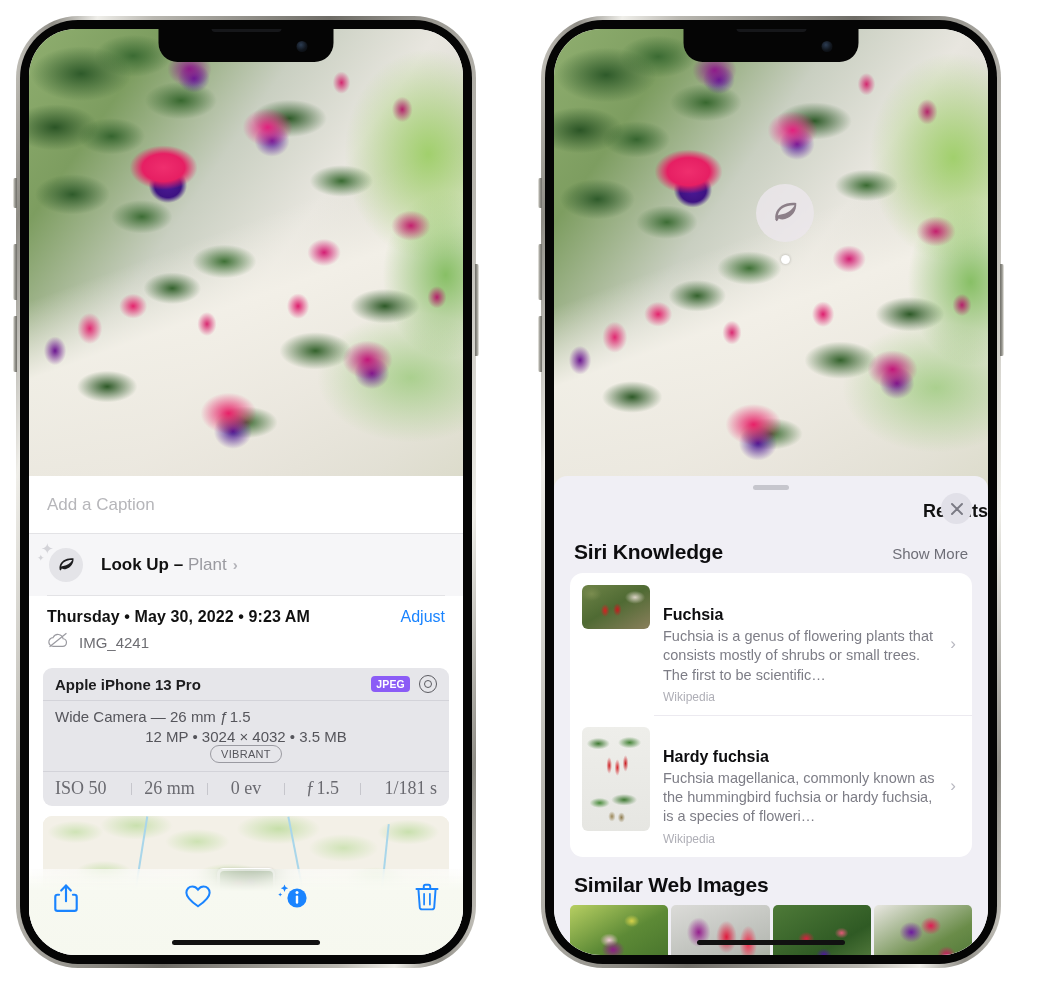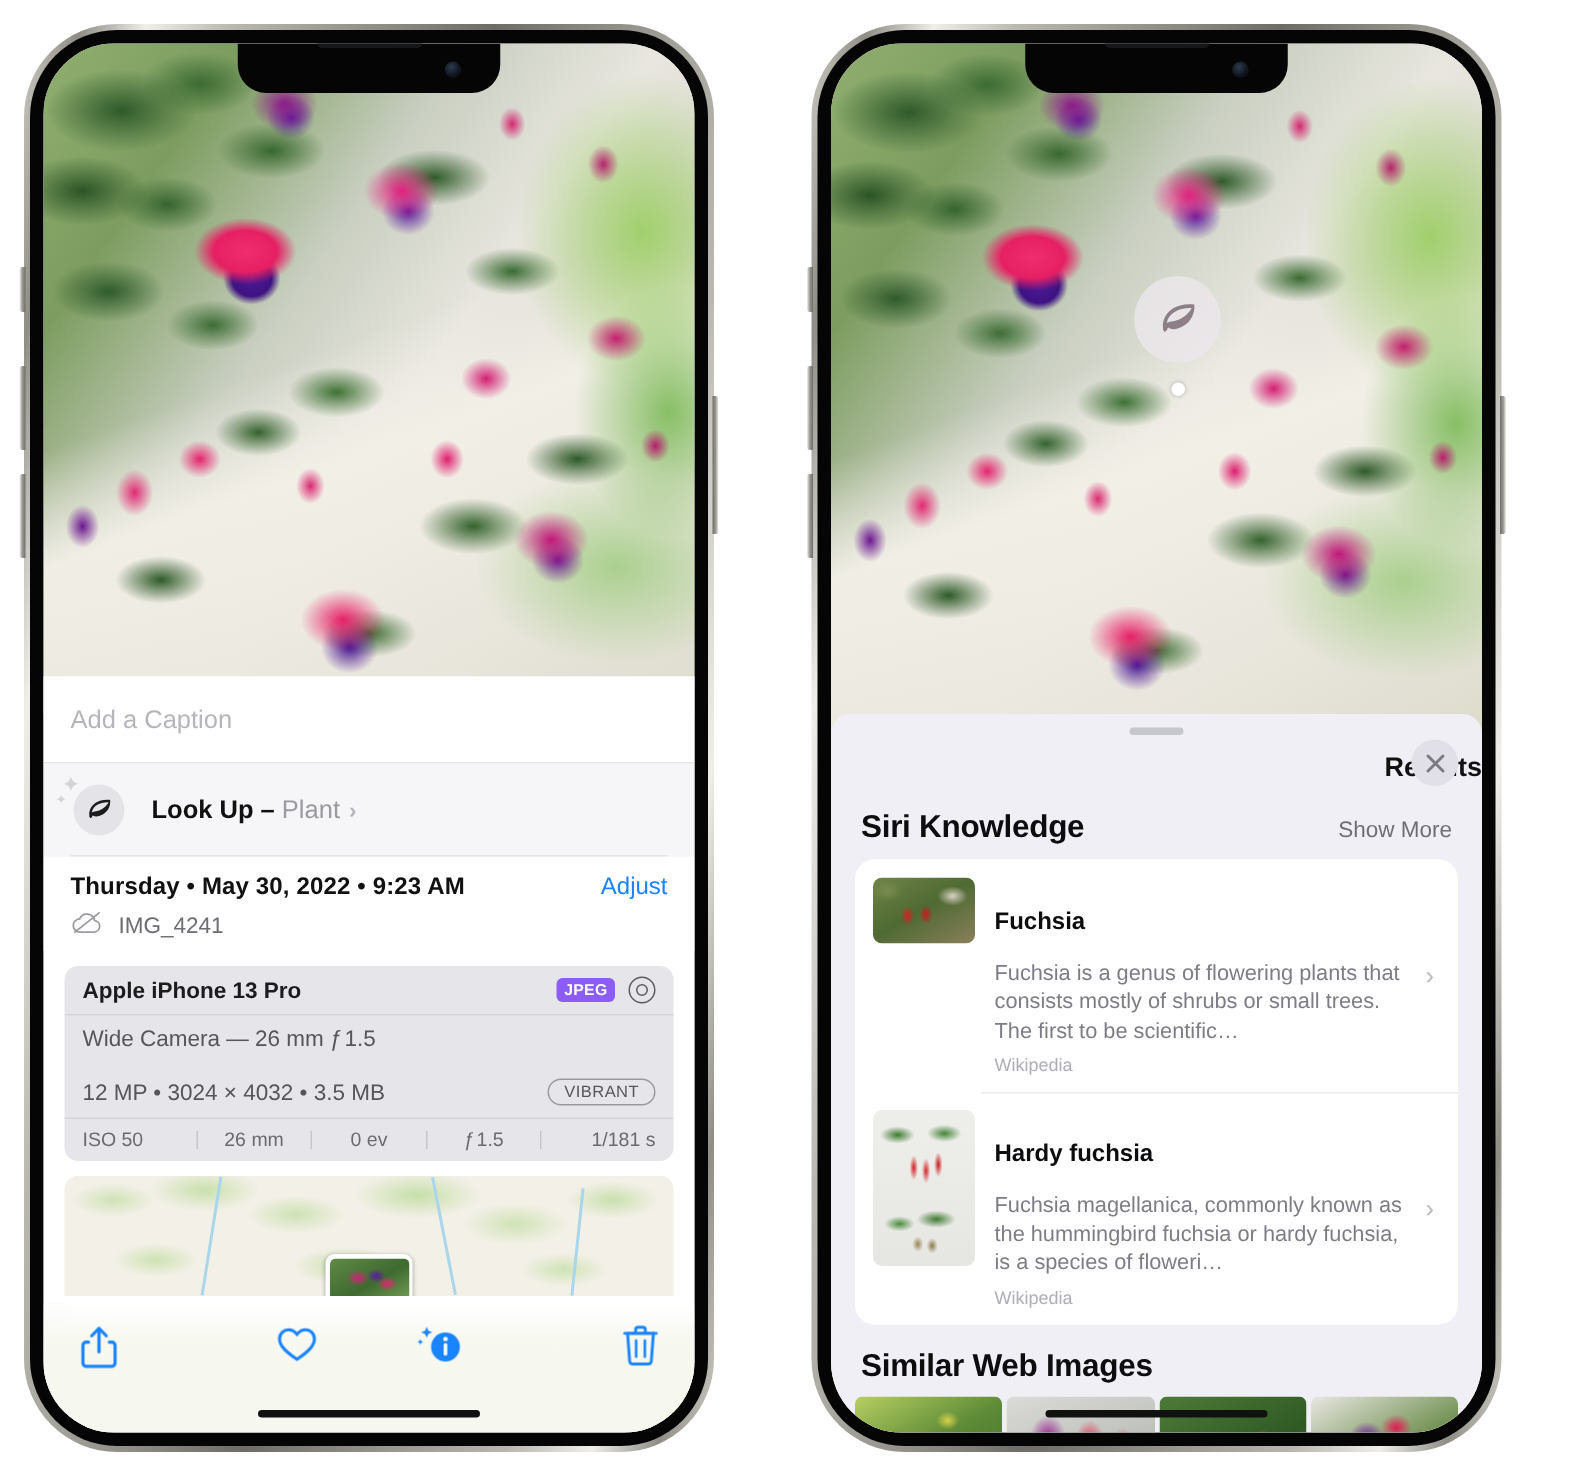--- a/index.html
+++ b/index.html
@@ -164,26 +164,26 @@
               padding: 7px 12px; border-bottom:1px solid #d3d3d9; }
   .cam-model { font-size:15px; font-weight:700; color:#1c1c1e; }
   .cam-head-right { display:flex; align-items:center; gap:9px; }
   .jpeg-tag { background:#8b5cf6; color:#fff; font-size:10.5px; font-weight:700;
               border-radius:4px; padding:2px 5px; letter-spacing:.2px; }
   .lens-ico { width:18px; height:18px; border-radius:50%; border:1.6px solid #5b5b61;
               display:flex; align-items:center; justify-content:center; }
   .lens-in { width:8px; height:8px; border-radius:50%; border:1.6px solid #5b5b61; }
   .cam-body { padding: 7px 12px 8px; border-bottom:1px solid #d3d3d9; }
   .cam-l1 { font-size:15px; color:#55555b; }
-  .cam-l2row { display:flex; align-items:center; justify-content:space-between; margin-top:18px; }
+  .cam-l2row { display:flex; align-items:center; justify-content:space-between; margin-top:3px;flex-direction:column; }
   .cam-l2 { font-size:15px; color:#55555b; }
   .vibrant { border:1px solid #9a9aa1; border-radius:11px; font-size:11px;
              color:#55555b; padding:2px 10px; letter-spacing:.3px; }
   .exif { display:flex; align-items:center; padding: 6px 12px 7px; }
-  .exif-i { flex:1; text-align:center; font-size:13px; color:#6a6a70; }
+  .exif-i { flex:1; text-align:center; font-size:18px; color:#6a6a70;font-family:Liberation Serif, serif; }
   .exif-i:first-child { text-align:left; }
   .exif-i:last-child { text-align:right; }
   .exif-sep { width:1px; height:12px; background:#c6c6cc; }
 
   .map { margin: 10px 14px 0; height: 80px; border-radius:9px 9px 0 0; overflow:hidden;
          position:relative; background:#f2efe6; }
   .map-paint { position:absolute; inset:0;
     background:
       radial-gradient(ellipse 40px 16px at 8% 20%, #cfe3b6 0%, rgba(207,227,182,0) 70%),
       radial-gradient(ellipse 52px 20px at 23% 12%, #c9e0ae 0%, rgba(201,224,174,0) 70%),
@@ -261,21 +261,21 @@
       radial-gradient(ellipse 16px 8px at 24% 16%, #3f7a33 0%, rgba(63,122,51,0) 72%),
       radial-gradient(ellipse 16px 8px at 70% 15%, #458438 0%, rgba(69,132,56,0) 72%),
       radial-gradient(ellipse 18px 8px at 62% 70%, #3f7a33 0%, rgba(63,122,51,0) 72%),
       radial-gradient(ellipse 14px 7px at 26% 73%, #4a8c3c 0%, rgba(74,140,60,0) 72%),
       radial-gradient(ellipse 5px 7px at 44% 86%, #9a8656 0%, rgba(154,134,86,0) 74%),
       radial-gradient(ellipse 5px 7px at 58% 87%, #8e7b4d 0%, rgba(142,123,77,0) 74%),
       linear-gradient(180deg,#eeeeea,#e6e6e2);
   }
   .ktext { flex:1; padding-left: 13px; padding-right: 8px; }
   .ktitle { font-size:16px; font-weight:700; color:#0d0d0f; line-height:1.25;margin-top:20px; }
-  .kdesc { font-size:14.5px; color:#7d7d86; line-height:1.33; margin-top:15px; }
+  .kdesc { font-size:14.5px; color:#7d7d86; line-height:1.33; margin-top:2px; }
   .ksrc { font-size:12px; color:#aeaeb6; margin-top:5px; }
   .kchev { align-self:center; color:#b8b8c0; font-size:17px; padding-right:4px; }
 
   .simgrid { display:flex; gap:3px; padding: 0 16px; }
   .simcell { flex:1; height:80px; border-radius:5px; overflow:hidden; }
   .s1 { background:
       radial-gradient(ellipse 16px 13px at 44% 56%, #8c1d86 0%, rgba(140,29,134,0) 72%),
       radial-gradient(ellipse 12px 9px at 40% 44%, #f0c7d8 0%, rgba(240,199,216,0) 76%),
       radial-gradient(ellipse 10px 8px at 63% 20%, #d6d24a 0%, rgba(214,210,74,0) 76%),
       linear-gradient(150deg,#b7cf62,#5d8a36 45%, #3e6a28); }
@@ -326,21 +326,21 @@
         <div class="photo-bg"></div>
         <div class="leafmass"></div>
         <div class="blooms"></div>
       </div>
 
       <div class="notch">
         <div class="speaker"></div>
         <div class="frontcam"></div>
       </div>
 
-      <div class="sheet" style="top:422px">
+      <div class="sheet" style="top:447px">
 
         <div class="caption-row">
           <span class="caption-ph">Add a Caption</span>
         </div>
 
         <div class="lookup-row">
           <div class="leaf-circle">
             <span class="sparkle">✦</span>
             <span class="sparkle small">✦</span>
             <svg width="20" height="20" viewBox="0 0 24 24" aria-hidden="true">

